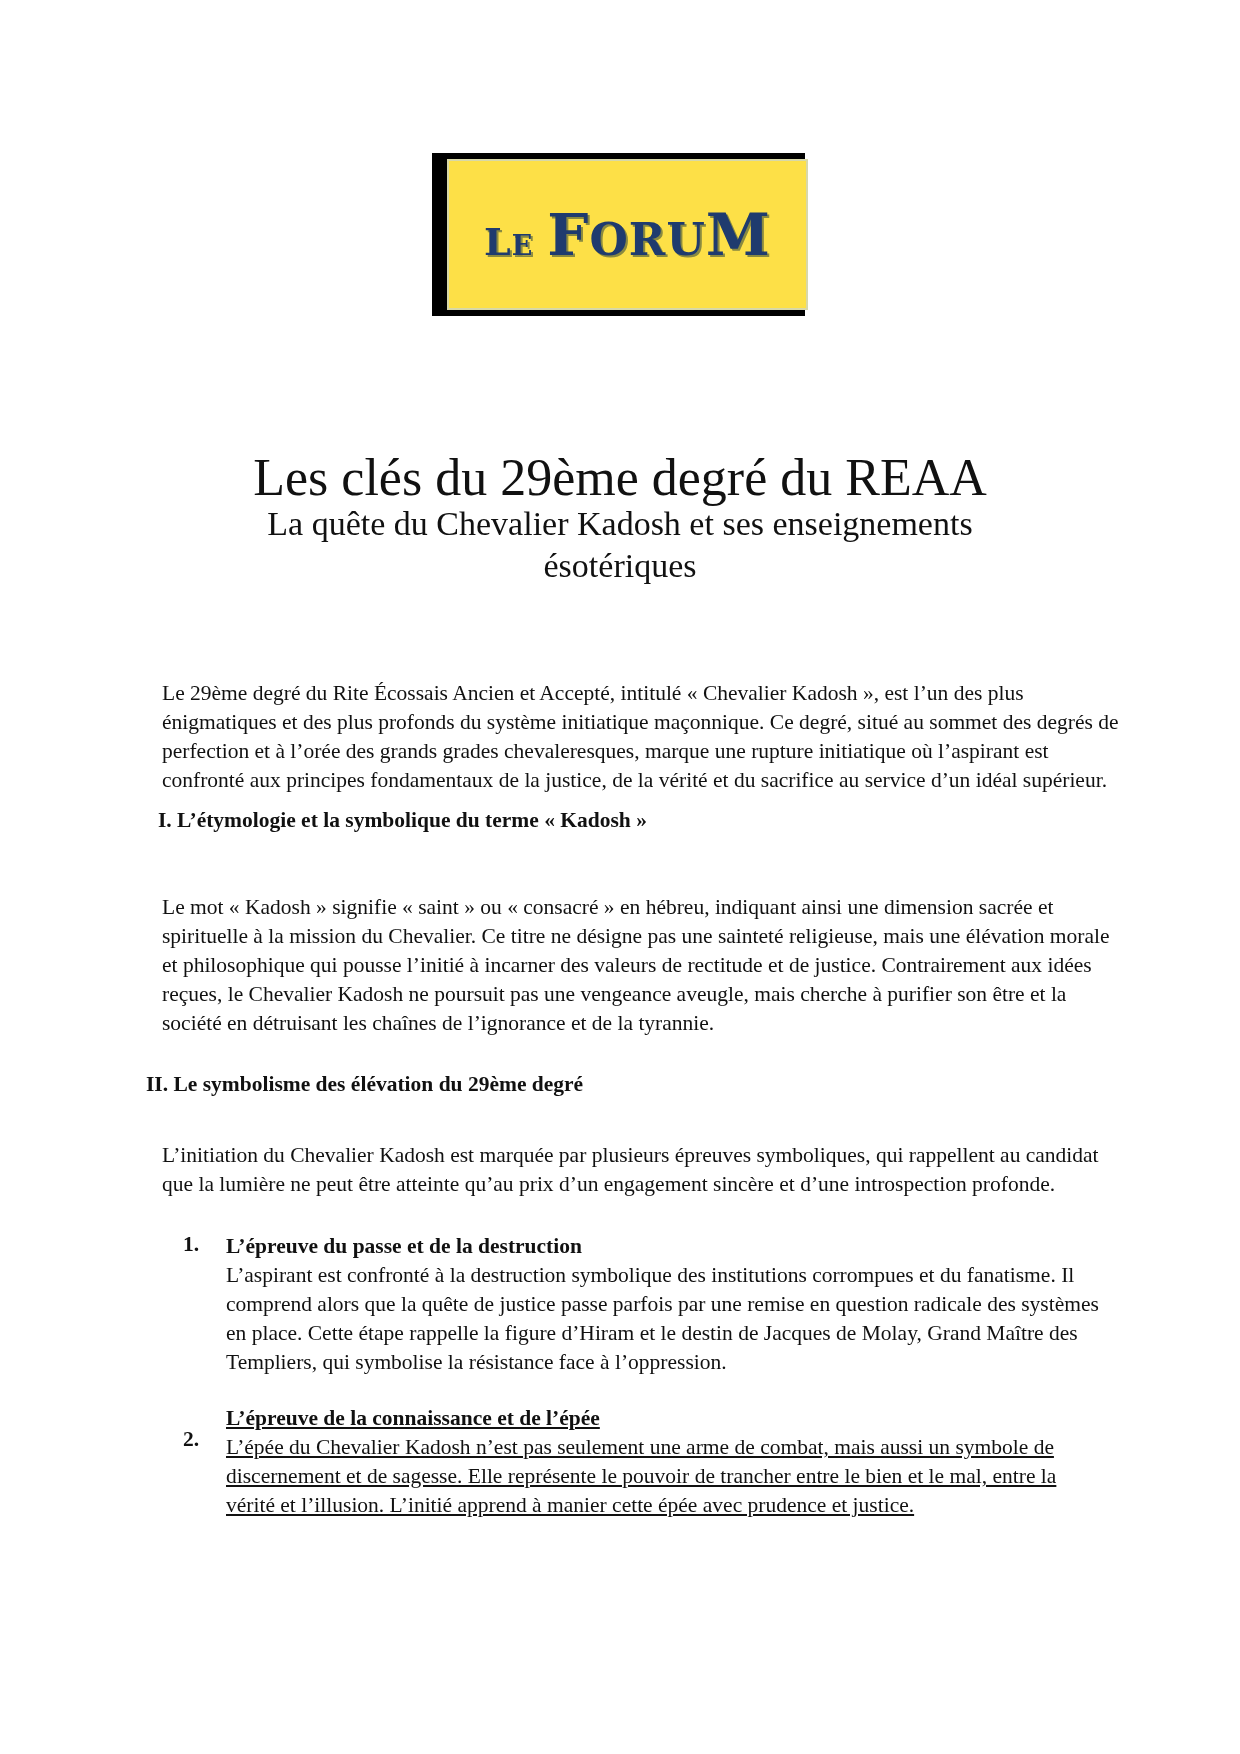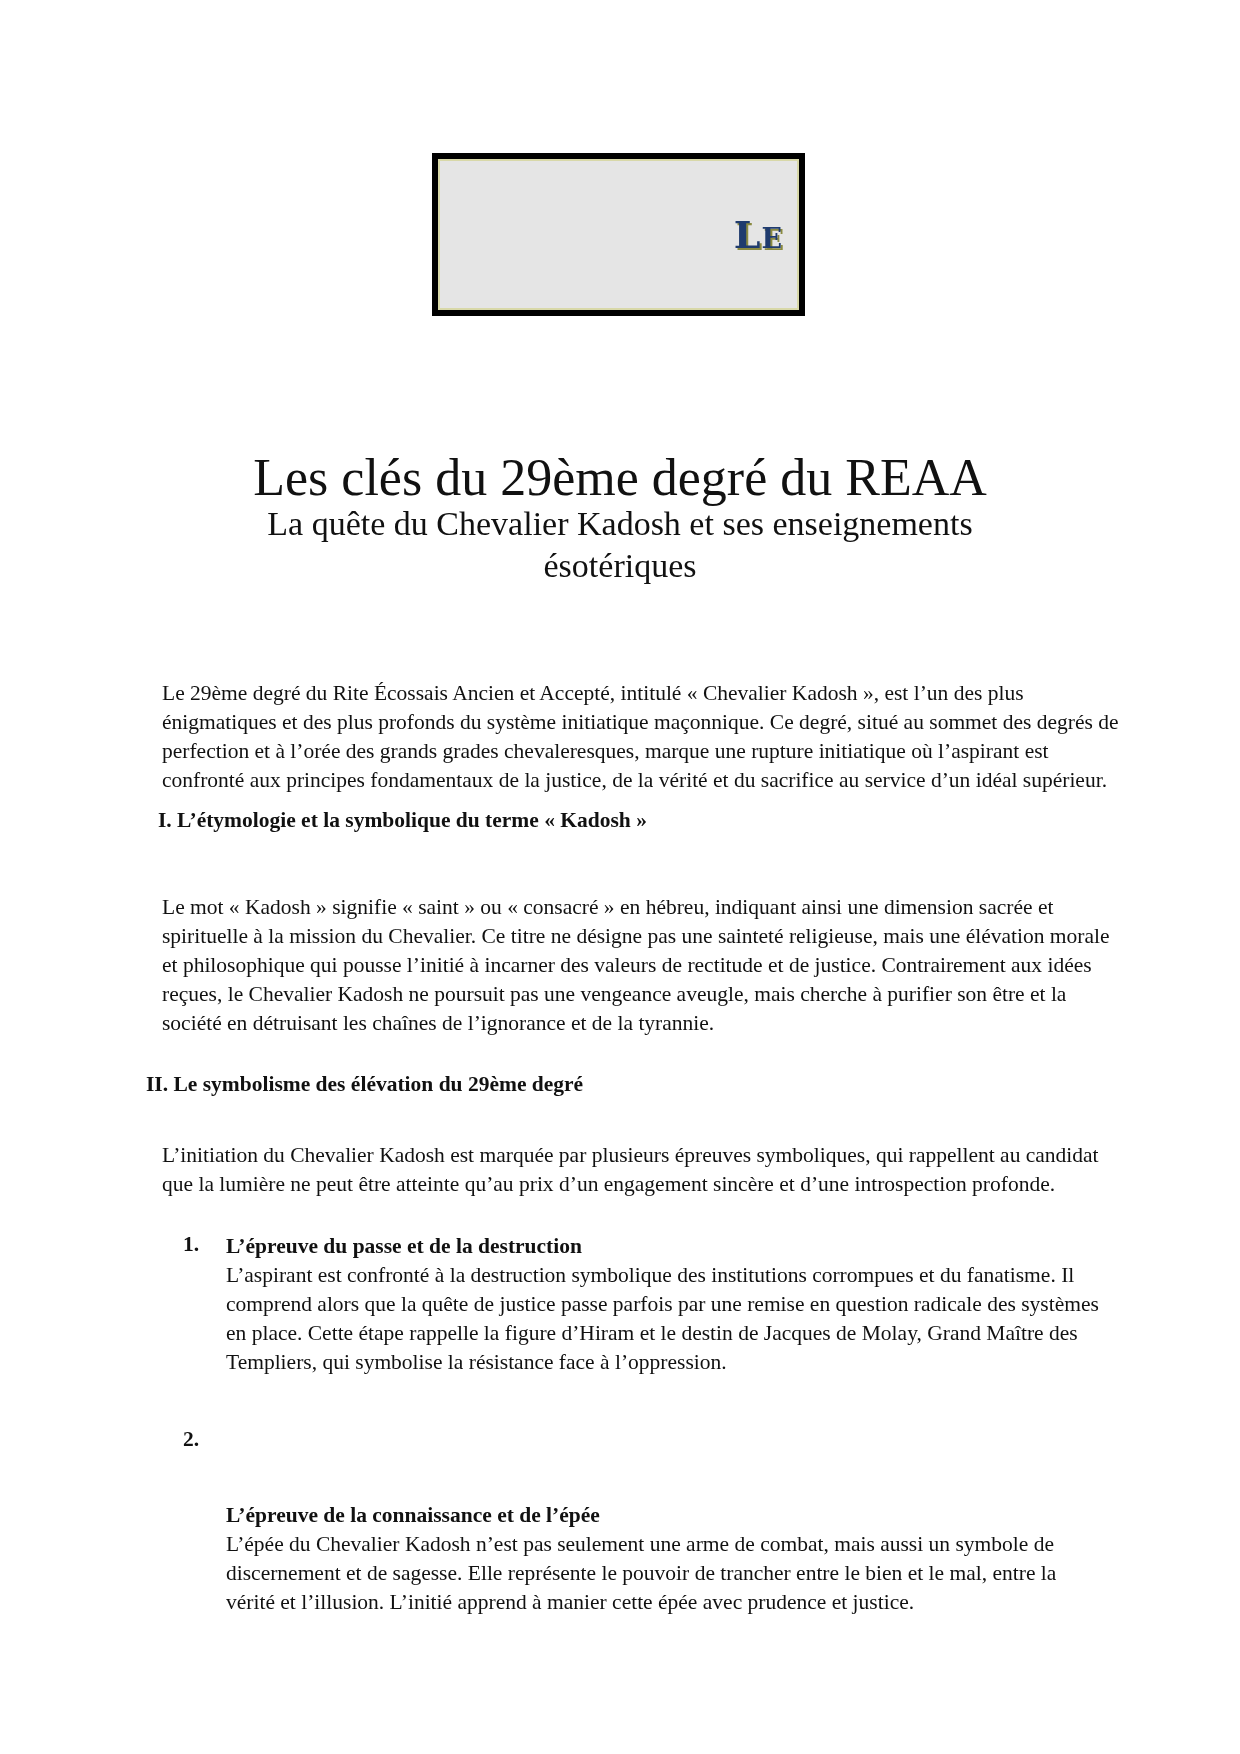--- a/index.html
+++ b/index.html
@@ -3,22 +3,22 @@
 <meta charset="utf-8">
 <style>
   html, body { margin: 0; padding: 0; background: #ffffff; }
   body { width: 1240px; height: 1754px; position: relative; overflow: hidden; font-family: "Liberation Serif", "DejaVu Serif", serif; color: #111; }
   .logo {
     position: absolute; left: 432px; top: 153px; width: 373px; height: 163px;
     background: #000; box-sizing: border-box; padding: 6px;
   }
   .logo-inner {
     width: 100%; height: 100%; box-sizing: border-box;
-    background: #e5e5e5; border: 2px solid #d8d8a8;
-    display: flex; align-items: center; justify-content: flex-end;
+    background: #fde047; border: 2px solid #d8d8a8;
+    display: flex; align-items: center; justify-content: center; margin-left: 9px;
   }
   .logo-text {
     font-family: "DejaVu Serif", serif; color: #1f3b6e; font-weight: bold;
     text-shadow: 2px 2px 0 #8a8a40; letter-spacing: 1px; white-space: nowrap;
     display: flex; align-items: baseline;
   }
   .logo-le { font-size: 38px; margin-right: 14px; font-variant: small-caps; }
   .logo-forum { font-size: 58px; }
   .logo-forum .small { font-size: 44px; }
 
@@ -33,20 +33,21 @@
   .list-num { position: absolute; left: 183px; font-size: 21.5px; font-weight: bold; }
   .list-body { position: absolute; left: 226px; width: 880px; font-size: 21.5px; line-height: 29px; }
 </style>
 </head>
 <body>
 
 <div class="logo">
   <div class="logo-inner">
     <div class="logo-text">
       <span class="logo-le">Le</span>
+      <span class="logo-forum"><span>F</span><span class="small" style="text-transform:uppercase">oru</span><span>M</span></span>
     </div>
   </div>
 </div>
 
 <div class="title-block title">Les clés du 29ème degré du REAA</div>
 <div class="title-block subtitle">
   <div>La quête du Chevalier Kadosh et ses enseignements</div>
   <div>ésotériques</div>
 </div>
 
@@ -61,18 +62,18 @@
 <div>
   <div>
     <span class="list-num" style="top:1232px;">1.</span>
     <div class="list-body" style="top:1232px;">
       <div class="heading">L’épreuve du passe et de la destruction</div>
       <div>L’aspirant est confronté à la destruction symbolique des institutions corrompues et du fanatisme. Il comprend alors que la quête de justice passe parfois par une remise en question radicale des systèmes en place. Cette étape rappelle la figure d’Hiram et le destin de Jacques de Molay, Grand Maître des Templiers, qui symbolise la résistance face à l’oppression.</div>
     </div>
   </div>
   <div>
     <span class="list-num" style="top:1427px;">2.</span>
-    <div class="list-body" style="top:1501px;">
+    <div class="list-body" style="top:1404px;text-decoration:underline;">
       <div class="heading">L’épreuve de la connaissance et de l’épée</div>
       <div>L’épée du Chevalier Kadosh n’est pas seulement une arme de combat, mais aussi un symbole de discernement et de sagesse. Elle représente le pouvoir de trancher entre le bien et le mal, entre la vérité et l’illusion. L’initié apprend à manier cette épée avec prudence et justice.</div>
     </div>
   </div>
 </div>
 
 </body></html>

